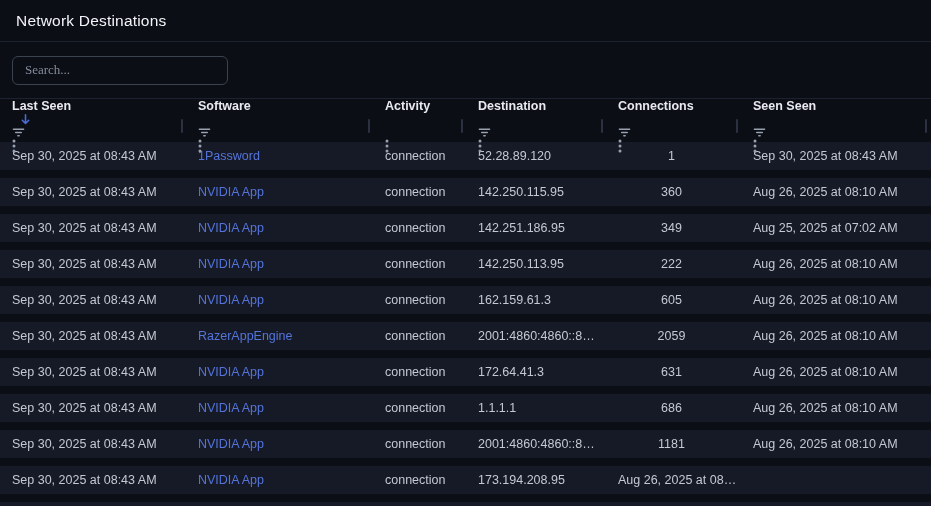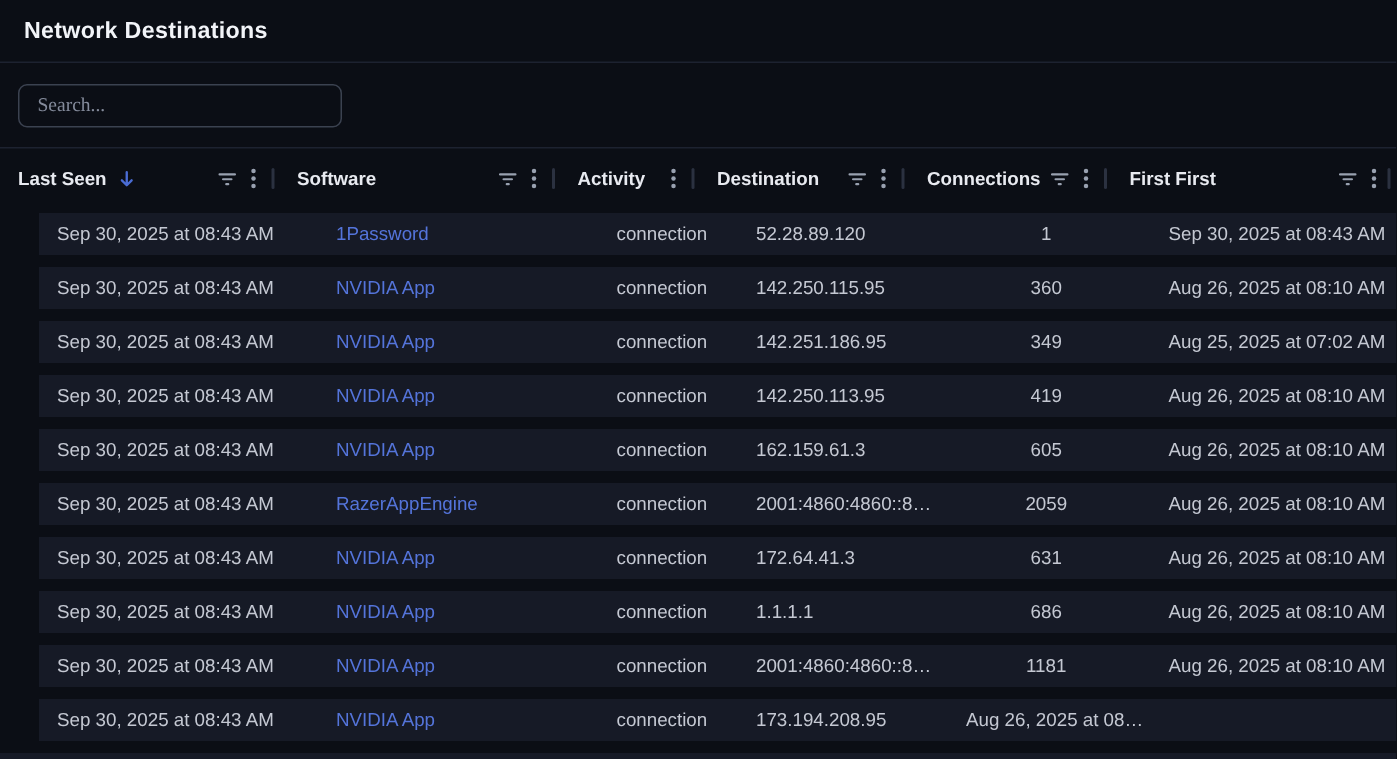--- a/index.html
+++ b/index.html
@@ -14,58 +14,58 @@
     width:931px;height:506px;overflow:hidden;
     background:var(--page-bg);
     font-family:"Liberation Sans", sans-serif;
     -webkit-font-smoothing:antialiased;
   }
   .panel-header{
     height:42px;border-bottom:1px solid var(--divider);
     display:flex;align-items:center;padding:0 16px;
   }
   .page-title{
-    margin:0;font-size:15.5px;font-weight:700;color:#f2f4f8;letter-spacing:.2px;
+    margin:0;font-size:15.5px;font-weight:400;color:#f2f4f8;letter-spacing:.2px;
   }
   .toolbar{
     height:57px;border-bottom:1px solid var(--divider);
     display:flex;align-items:center;padding:0 12px;
   }
   .search-input{
     width:216px;height:29px;background:transparent;
     border:1px solid var(--search-border);border-radius:6px;
     color:#e8eaf0;padding:0 12px;font-size:13px;outline:none;
     font-family:Liberation Serif, serif;
   }
   .search-input::placeholder{color:var(--placeholder);}
   .grid-row{
     display:grid;
     grid-template-columns:184px 187px 93px 140px 135px 1fr;
   }
   .header-row{height:40px;}
   .hcell{
-    position:relative;display:flex;align-items:center;height:100%;
+    position:relative;display:flex;height:100%;
     padding-left:14px;color:var(--header-text);
-    font-size:12.5px;font-weight:700;cursor:pointer;user-select:none;
+    font-size:12.5px;font-weight:700;cursor:pointer;user-select:none;flex-direction:column;
   }
   .hcell.col-0{padding-left:12px;}
   .hlabel{white-space:nowrap;}
   .sort-icon{margin-left:7px;stroke:var(--sort-arrow);flex:0 0 auto;}
   .hspacer{flex:1;}
   .filter-icon{stroke:var(--icon);margin-right:9px;flex:0 0 auto;}
   .kebab-icon{fill:var(--icon);margin-right:13px;flex:0 0 auto;}
   .col-sep{
     position:absolute;right:1px;top:50%;transform:translateY(-50%);
     width:2px;height:14px;border-radius:1px;background:var(--separator);
   }
   .hcell.col-5 .col-sep{right:4px;}
   .rows{padding-top:3px;}
   .card{
     height:28px;margin-bottom:8px;background:var(--card-bg);
-    align-items:center;color:var(--cell-text);font-size:12.5px;margin-left:26px;
+    align-items:center;color:var(--cell-text);font-size:12.5px;
   }
   .cell{
     padding-left:14px;white-space:nowrap;overflow:hidden;text-overflow:ellipsis;
   }
   .cell.col-0{padding-left:12px;}
   .cell.col-4{padding-left:0;text-align:center;}
   .software-link{color:var(--link);text-decoration:none;cursor:pointer;}
   .partial-row{height:28px;background:var(--card-bg);}
 </style>
 </head>
@@ -147,21 +147,21 @@
       <path d="M1.5 3.5h11M4 7h6M6.3 10.5h1.4" stroke-width="1.6" stroke-linecap="round"></path>
     </svg>
     <svg class="kebab-icon" width="4" height="14" viewBox="0 0 4 14">
       <circle cx="2" cy="2" r="1.5"></circle>
             <circle cx="2" cy="7" r="1.5"></circle>
             <circle cx="2" cy="12" r="1.5"></circle>
     </svg>
     <span class="col-sep"></span>
   </div>
         <div class="hcell col-5">
-    <span class="hlabel">First First</span>
+    <span class="hlabel">Seen Seen</span>
 
     <span class="hspacer"></span>
     <svg class="filter-icon" width="13" height="13" viewBox="0 0 14 14" fill="none">
       <path d="M1.5 3.5h11M4 7h6M6.3 10.5h1.4" stroke-width="1.6" stroke-linecap="round"></path>
     </svg>
     <svg class="kebab-icon" width="4" height="14" viewBox="0 0 4 14">
       <circle cx="2" cy="2" r="1.5"></circle>
             <circle cx="2" cy="7" r="1.5"></circle>
             <circle cx="2" cy="12" r="1.5"></circle>
     </svg>
@@ -199,21 +199,21 @@
     <div class="cell col-4">349</div>
     <div class="cell col-5">Aug 25, 2025 at 07:02 AM</div>
   </div>
         <div class="grid-row card">
     <div class="cell col-0">Sep 30, 2025 at 08:43 AM</div>
     <div class="cell col-1">
       <a class="software-link">NVIDIA App</a>
     </div>
     <div class="cell col-2">connection</div>
     <div class="cell col-3">142.250.113.95</div>
-    <div class="cell col-4">419</div>
+    <div class="cell col-4">222</div>
     <div class="cell col-5">Aug 26, 2025 at 08:10 AM</div>
   </div>
         <div class="grid-row card">
     <div class="cell col-0">Sep 30, 2025 at 08:43 AM</div>
     <div class="cell col-1">
       <a class="software-link">NVIDIA App</a>
     </div>
     <div class="cell col-2">connection</div>
     <div class="cell col-3">162.159.61.3</div>
     <div class="cell col-4">605</div>

